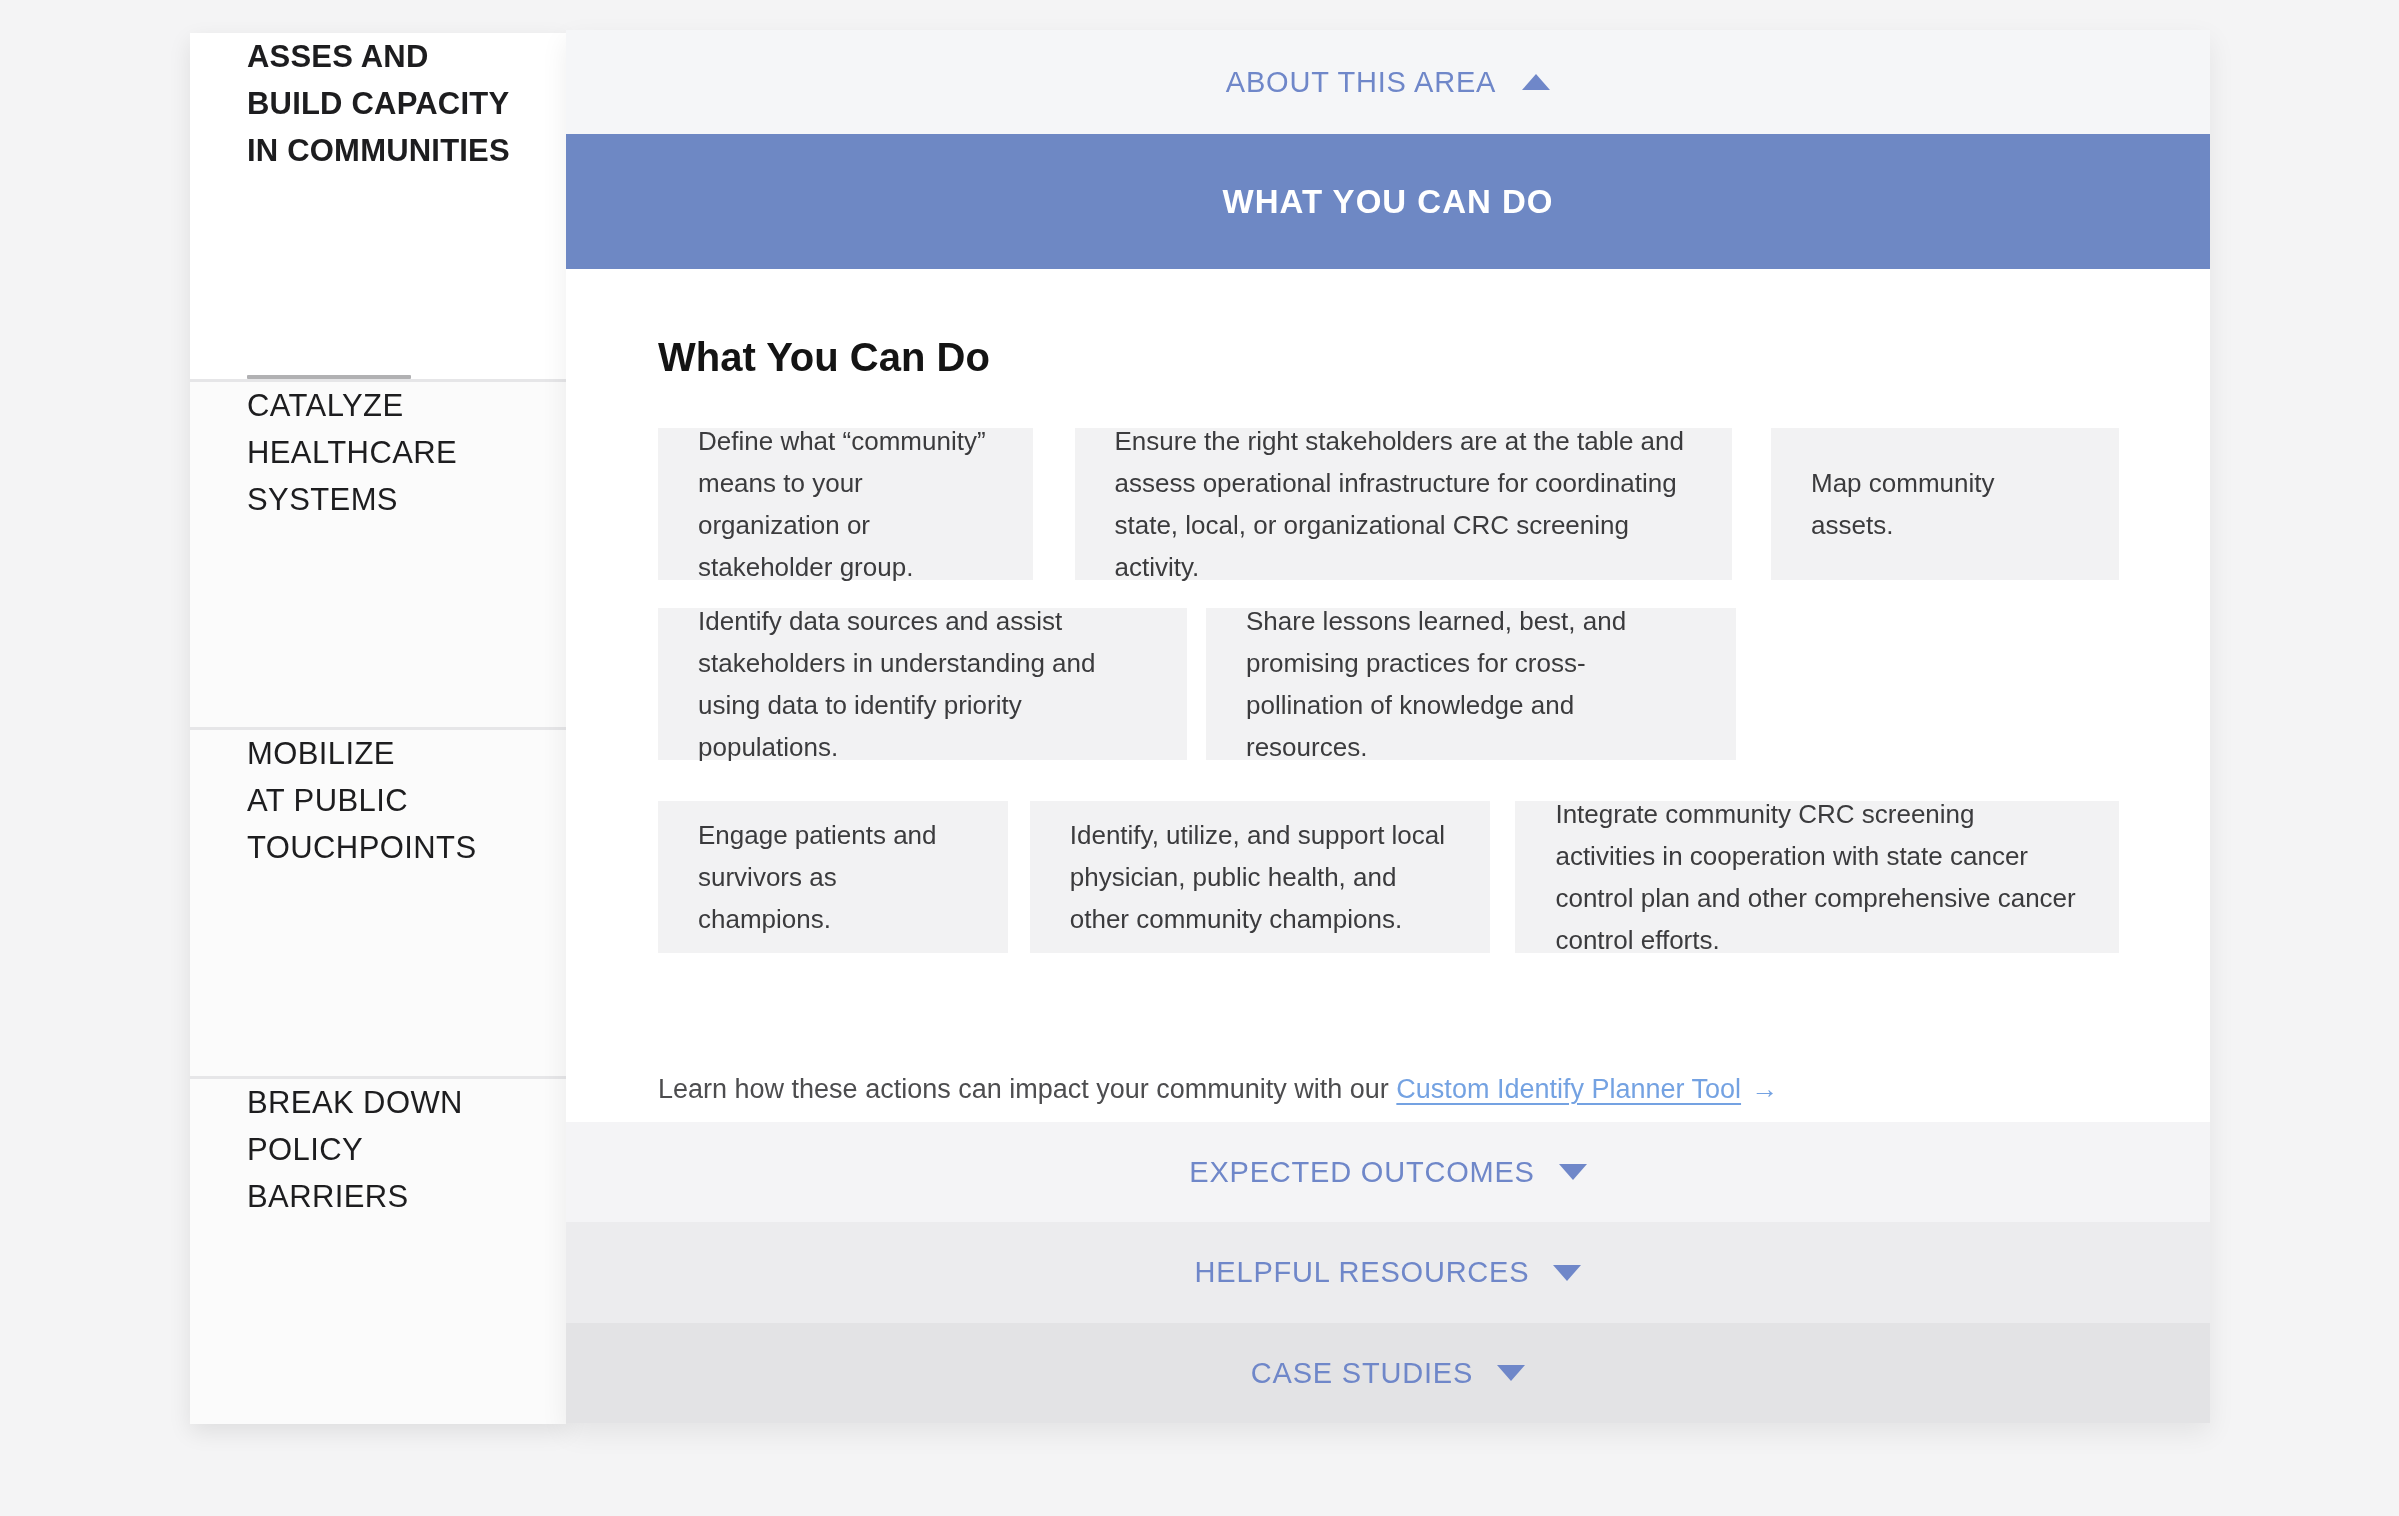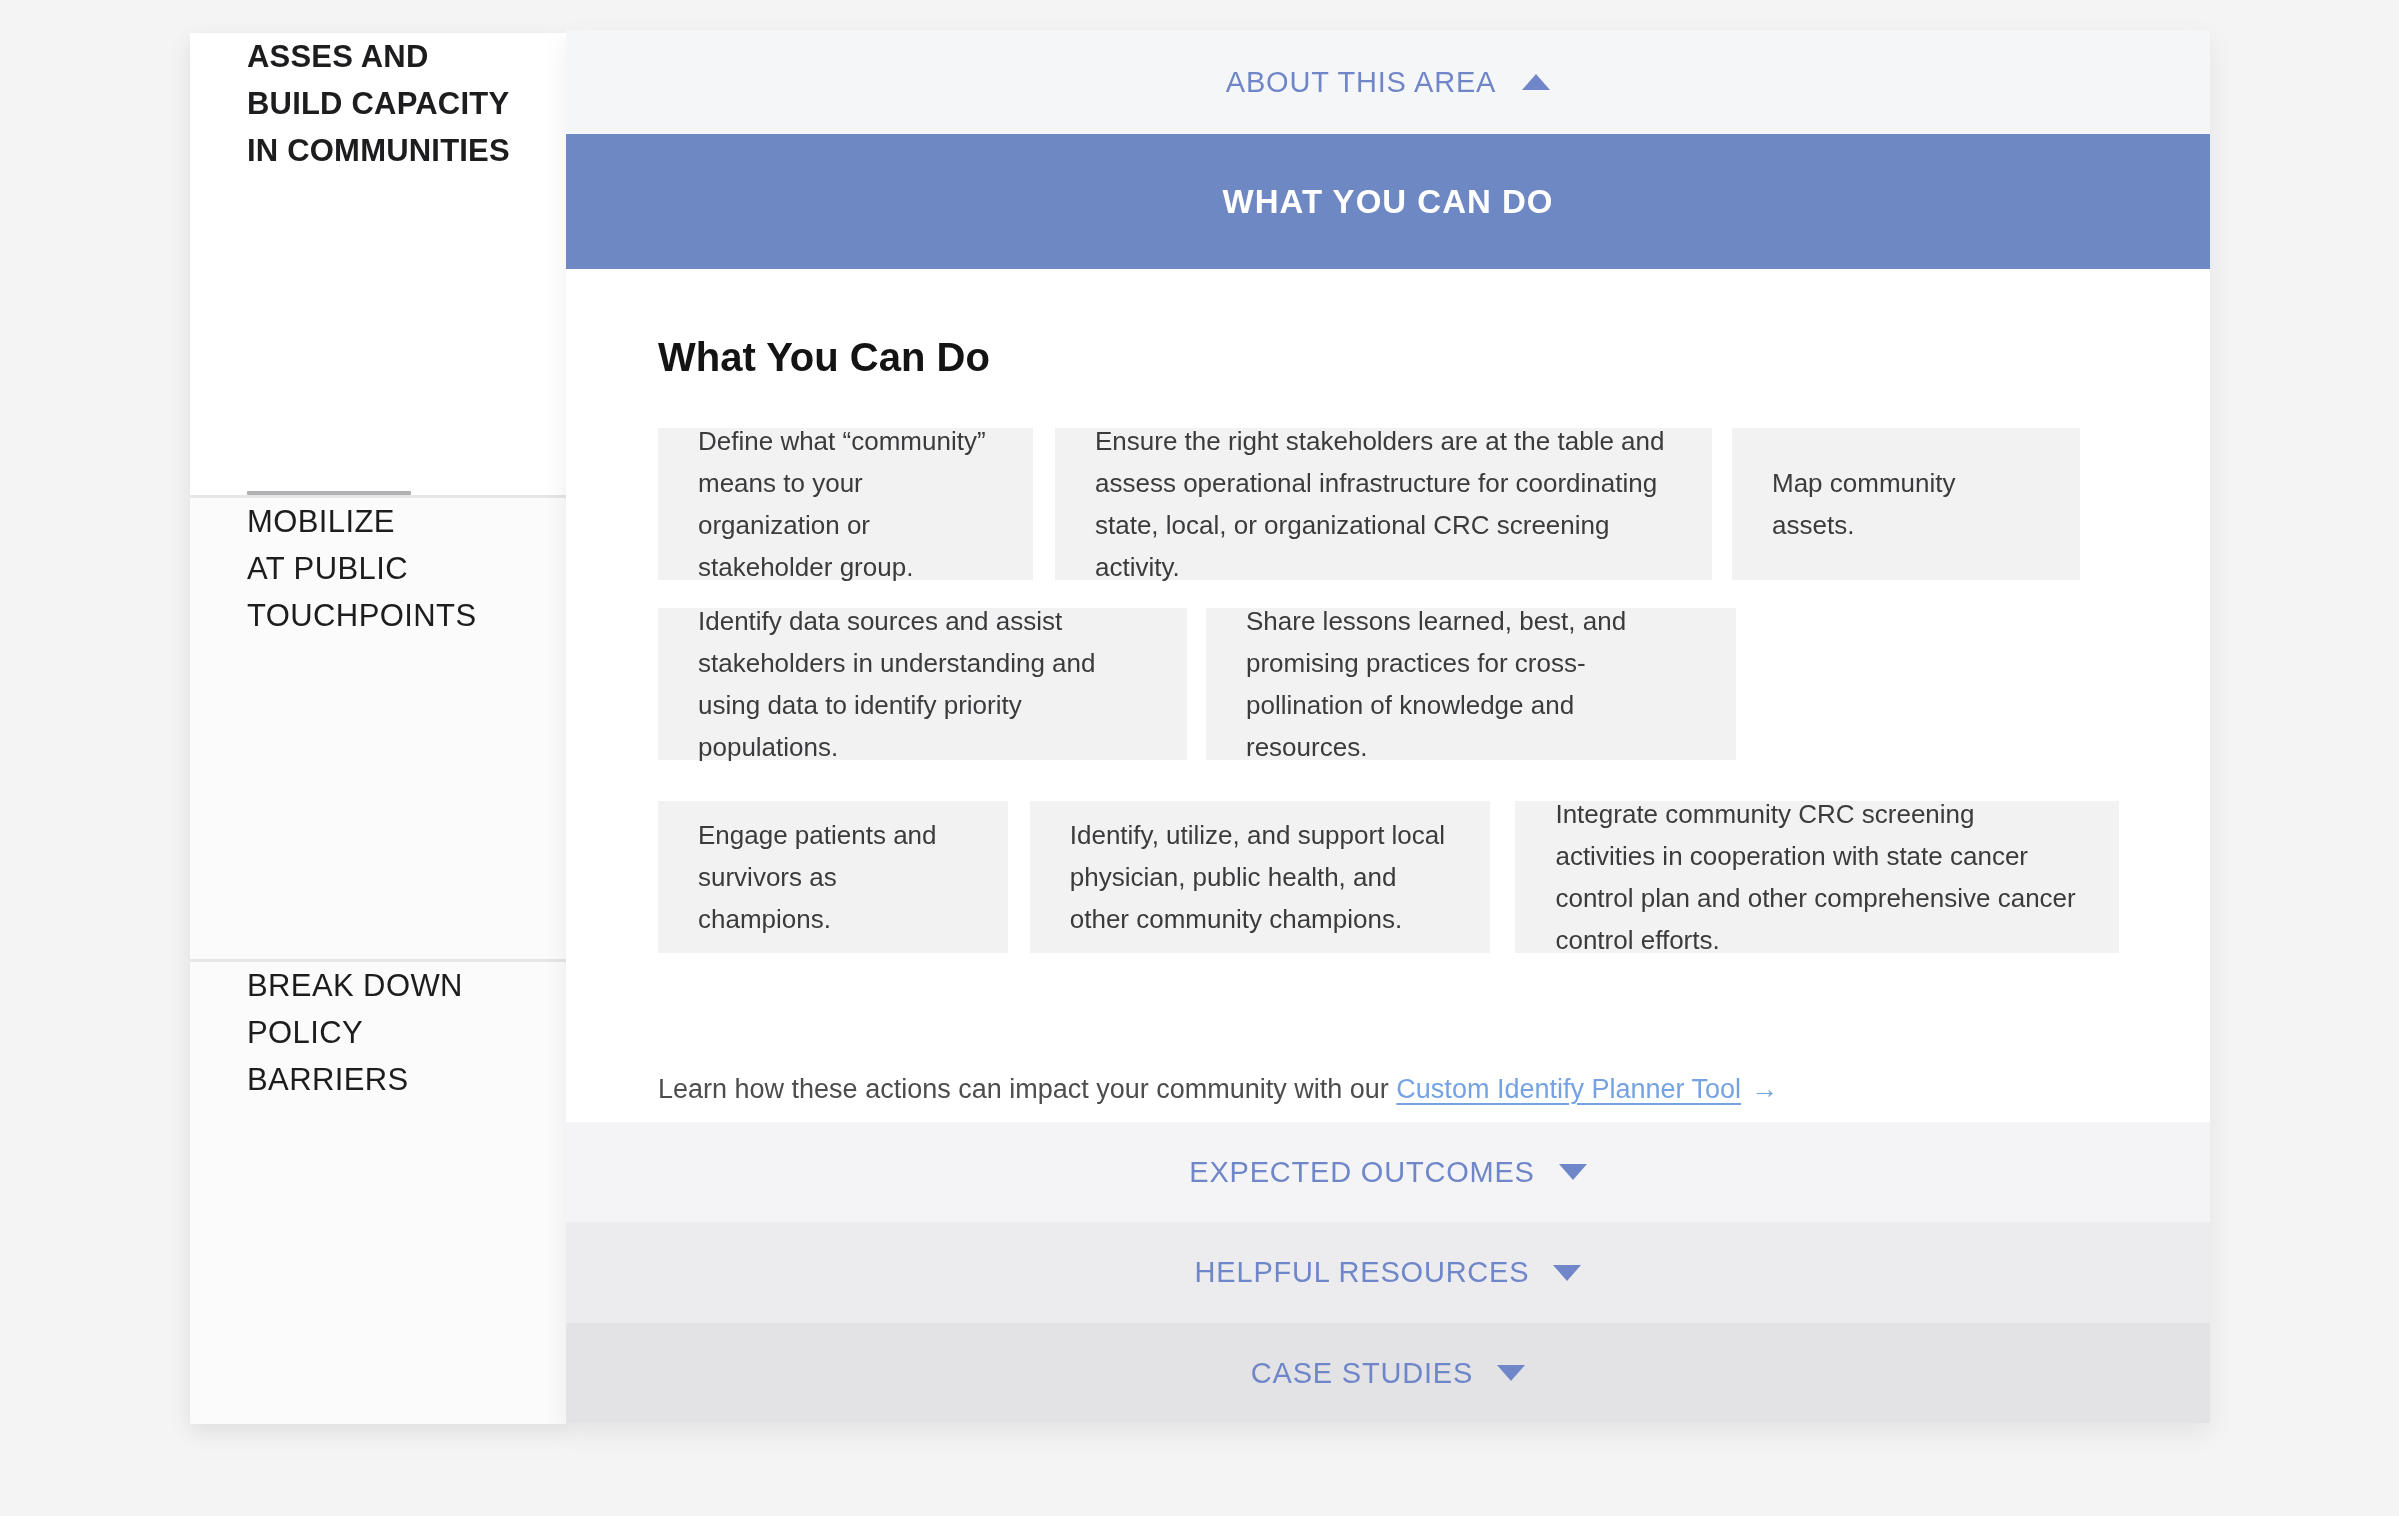--- a/index.html
+++ b/index.html
@@ -56,21 +56,21 @@
 
   .content {
     height:853px; background:#ffffff; box-sizing:border-box;
     padding:64px 91px 0 92px;
   }
   .content-heading {
     font-size:40px; font-weight:700; color:#141414; line-height:48px;
     margin:0 0 47px 0;
   }
   .card-row { display:flex; }
-  .row-1 { margin-bottom:28px; }
+  .row-1 { margin-bottom:28px;justify-content:space-between; }
   .row-2 { margin-bottom:41px; }
   .card {
     background:#f2f2f3; display:flex; align-items:center;
     box-sizing:border-box; padding:0 40px; height:152px;
   }
   .card-text { font-size:26px; line-height:42px; color:#3b3b3d; }
   .c1 { width:375px; margin-right:22px; }
   .c2 { width:657px; margin-right:20px; }
   .c3 { width:348px; }
   .c4 { width:529px; margin-right:19px; }
@@ -110,20 +110,25 @@
 <div class="page">
 
   <nav class="sidebar">
     <div class="side-item active">
       <span class="side-label">ASSES AND
 BUILD CAPACITY
 IN COMMUNITIES</span>
       <span class="active-underline"></span>
     </div>
     <div class="side-item">
+      <span class="side-label">CATALYZE
+HEALTHCARE
+SYSTEMS</span>
+    </div>
+    <div class="side-item">
       <span class="side-label">MOBILIZE
 AT PUBLIC
 TOUCHPOINTS</span>
     </div>
     <div class="side-item">
       <span class="side-label">BREAK DOWN
 POLICY
 BARRIERS</span>
     </div>
   </nav>

